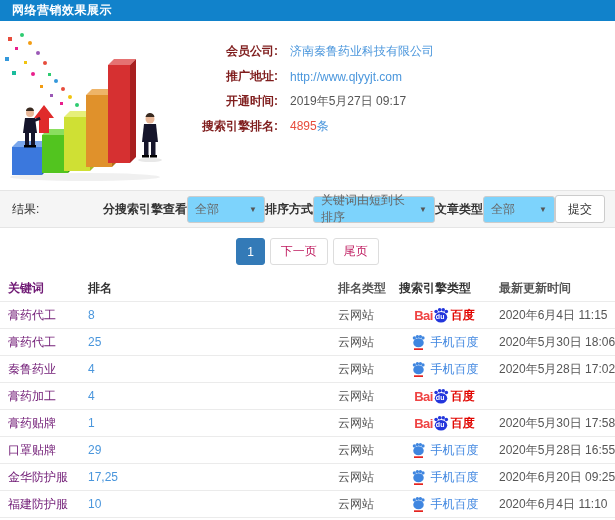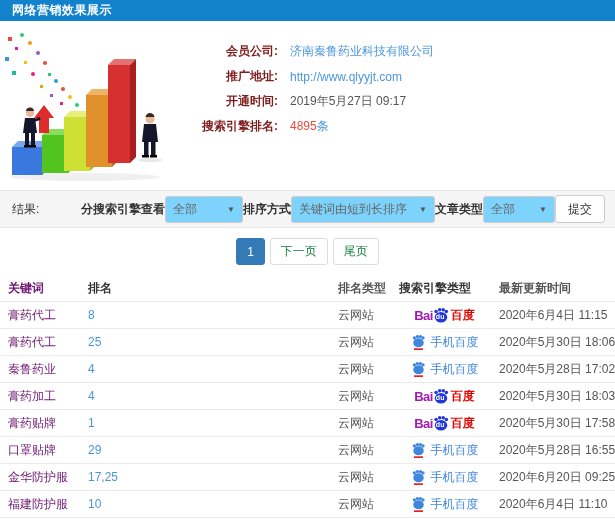--- a/index.html
+++ b/index.html
@@ -25,50 +25,50 @@
   
   .filter-bar { height:38px; background:#f5f5f5; border-top:1px solid #e5e5e5; border-bottom:1px solid #e5e5e5;
     display:flex; align-items:center; padding:0 10px 0 12px; }
   .result-label { font-weight:normal; color:#333; flex:1; }
   .filter-controls { display:flex; align-items:center; }
   .f-label { font-weight:bold; color:#333; white-space:nowrap; }
   .select { background:#7dd3fc; border:1px solid #ccc; border-radius:3px; height:27px;
     display:flex; align-items:center; justify-content:space-between; padding:0 7px; color:#666; cursor:pointer; }
   .select .caret { font-size:8px; color:#555; margin-left:8px; }
   .sel-engine { width:78px; }
-  .sel-sort { width:144px; }
+  .sel-sort { width:122px; }
   .sel-article { width:72px; }
   .submit-btn { background:#fff; border:1px solid #ccc; border-radius:3px; height:28px; padding:0 12px;
     color:#333; font-size:12px; cursor:pointer; font-family:inherit; }
 
   
   .pagination { height:47px; display:flex; align-items:center; justify-content:center; gap:5px; }
   .page { display:inline-flex; align-items:center; justify-content:center; height:27px; min-width:27px;
-    padding:0 10px; border:1px solid #ddd; border-radius:3px; background:#fff; color:#15803d; cursor:pointer; }
+    padding:0 10px; border:1px solid #ddd; border-radius:3px; background:#fff; color:#be185d; cursor:pointer; }
   .page.active { background:#337ab7; border-color:#337ab7; color:#fff; }
 
   
   .thead { display:flex; align-items:center; height:26px; font-weight:bold; color:#333; }
   .trow { display:flex; align-items:center; height:27px; border-top:1px solid #ebebeb; }
   .cell { white-space:nowrap; overflow:hidden; }
   .c-kw   { width:85px;  padding-left:8px; color:#701a75; }
   .c-rank { width:250px; padding-left:3px; }
   .trow .c-rank { color:#4a96dc; cursor:pointer; }
   .c-type { width:62px;  padding-left:3px; color:#555; }
   .c-eng  { width:95px;  display:flex; align-items:center; }
   .thead .c-eng { padding-left:2px; }
   .trow  .c-eng { justify-content:center; }
   .c-time { flex:1; padding-left:7px; color:#555; }
 
   
   .logo { display:none; }
   .logo-baidu { align-items:center; }
   .engine-baidu .logo-baidu { display:inline-flex; }
   .engine-mobile .logo-mobile { display:inline-flex; }
-  .bd-bai { color:#a21caf; font-size:13px; font-weight:bold; letter-spacing:-.5px; }
+  .bd-bai { color:#ef4444; font-size:13px; font-weight:bold; letter-spacing:-.5px; }
   .bd-cn  { color:#e10601; font-size:12px; font-weight:bold; margin-left:1px; }
   .bd-paw { position:relative; width:18px; height:16px; margin:0 0 0 -1px; }
   .bd-paw .du { position:absolute; left:4px; top:6px; color:#fff; font-size:7px; font-weight:bold; }
   .logo-mobile { align-items:flex-start; gap:5px; color:#3f86e0; font-size:12px; }
   .mb-paw { position:relative; width:15px; height:16px; }
 </style>
 </head>
 <body>
 
 <div class="app">
@@ -288,21 +288,20 @@
                 <circle cx="4.5" cy="5" r="2" fill="#2336dc"></circle>
                 <circle cx="8.5" cy="3.2" r="2" fill="#2336dc"></circle>
                 <circle cx="12.5" cy="3.2" r="2" fill="#2336dc"></circle>
                 <circle cx="16" cy="5" r="2" fill="#2336dc"></circle>
                 <ellipse cx="10" cy="11.5" rx="7" ry="6" fill="#2336dc"></ellipse>
               </svg><span class="du">du</span></span>
             <b class="bd-cn">百度</b>
           </span>
 
       </span>
-      <span class="cell c-time">2020年5月30日 18:03</span>
     </div>
     <div class="trow">
       <span class="cell c-kw">膏药贴牌</span>
       <span class="cell c-rank">1</span>
       <span class="cell c-type">云网站</span>
       <span class="cell c-eng engine-cell engine-baidu">
         <span class="logo logo-baidu">
             <b class="bd-bai">Bai</b>
             <span class="bd-paw"><svg width="18" height="16" viewBox="0 0 20 18">
                 <circle cx="4.5" cy="5" r="2" fill="#2336dc"></circle>

